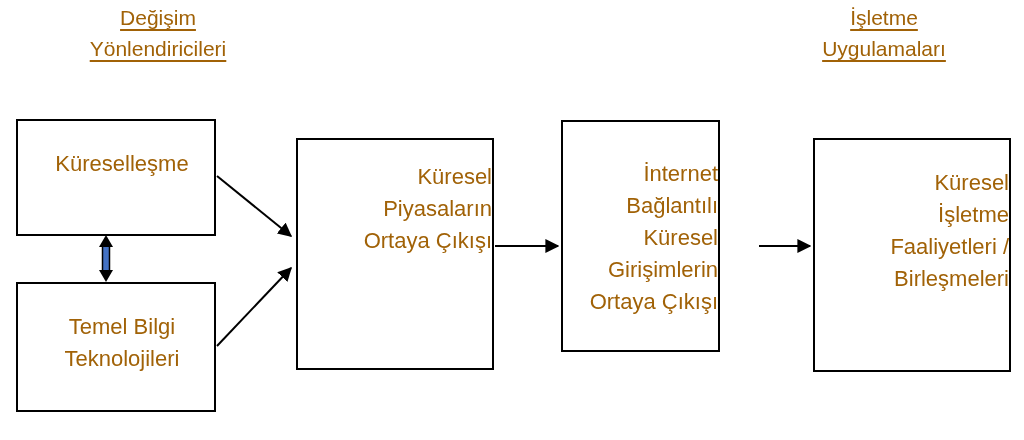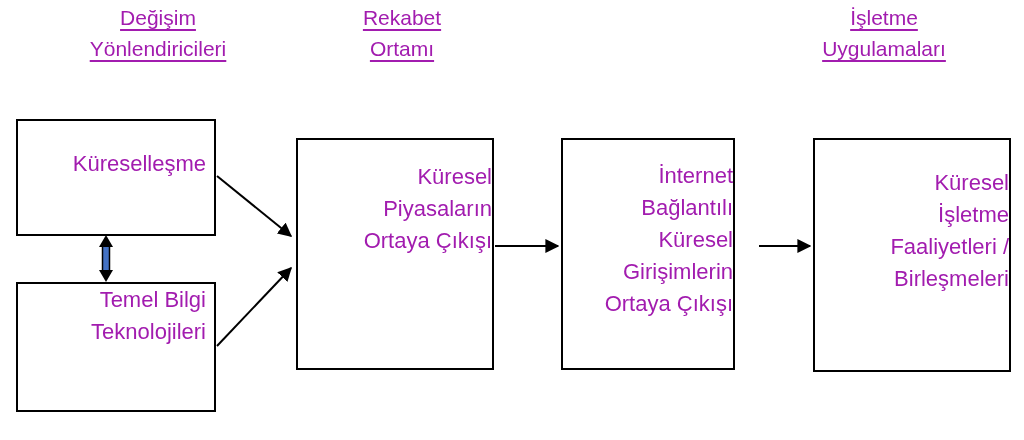--- a/index.html
+++ b/index.html
@@ -6,21 +6,21 @@
     margin: 0;
     padding: 0;
     background: #ffffff;
   }
   .diagram {
     position: relative;
     width: 1024px;
     height: 440px;
     background: #ffffff;
     font-family: "Liberation Sans", sans-serif;
-    color: #a21caf;
+    color: #a16207;
     overflow: hidden;
   }
   .prelines { white-space: pre-line; }
 
   .col-header {
     position: absolute;
     top: 2px;
     width: 220px;
     text-align: center;
     font-size: 21px;
@@ -35,46 +35,44 @@
   .h4 { left: 774px; }
 
   .box {
     position: absolute;
     box-sizing: border-box;
     border: 2px solid #000000;
     background: #ffffff;
     font-size: 22px;
     line-height: 32px;
   }
-  .box-left   { text-align: right;  padding-left: 20px; padding-right: 8px; }
+  .box-left   { text-align: center;  padding-left: 20px; padding-right: 8px; }
   .box-center { text-align: right; }
 
   .b1 { left: 16px;  top: 119px; width: 200px; height: 117px; padding-top: 27px; }
-  .b2 { left: 16px;  top: 282px; width: 200px; height: 130px; }
+  .b2 { left: 16px;  top: 282px; width: 200px; height: 130px; padding-top: 27px; }
   .b3 { left: 296px; top: 138px; width: 198px; height: 232px; padding-top: 21px; }
-  .b4 { left: 561px; top: 138px; width: 174px; height: 232px; padding-top: 20px; }
+  .b4 { left: 561px; top: 120px; width: 159px; height: 232px; padding-top: 36px; }
   .b5 { left: 813px; top: 138px; width: 198px; height: 234px; padding-top: 27px; }
 
   .connector-layer {
     position: absolute;
     left: 0; top: 0;
     width: 1024px;
     height: 440px;
     pointer-events: none;
   }
 </style>
 </head>
 <body>
 
 <div class="diagram">
 
   <div class="col-header h1 prelines">Değişim
 Yönlendiricileri</div>
-  <div class="col-header h2 prelines">Rekabet
-Ortamı</div>
   <div class="col-header h4 prelines">İşletme
 Uygulamaları</div>
 
   <svg class="connector-layer" viewBox="0 0 1024 440" xmlns="http://www.w3.org/2000/svg">
     <defs>
       <marker id="ah" viewBox="0 0 10 10" refX="9" refY="5" markerWidth="7" markerHeight="7" orient="auto-start-reverse" markerUnits="strokeWidth">
         <path d="M0,0 L10,5 L0,10 z" fill="#000000"></path>
       </marker>
     </defs>
 

